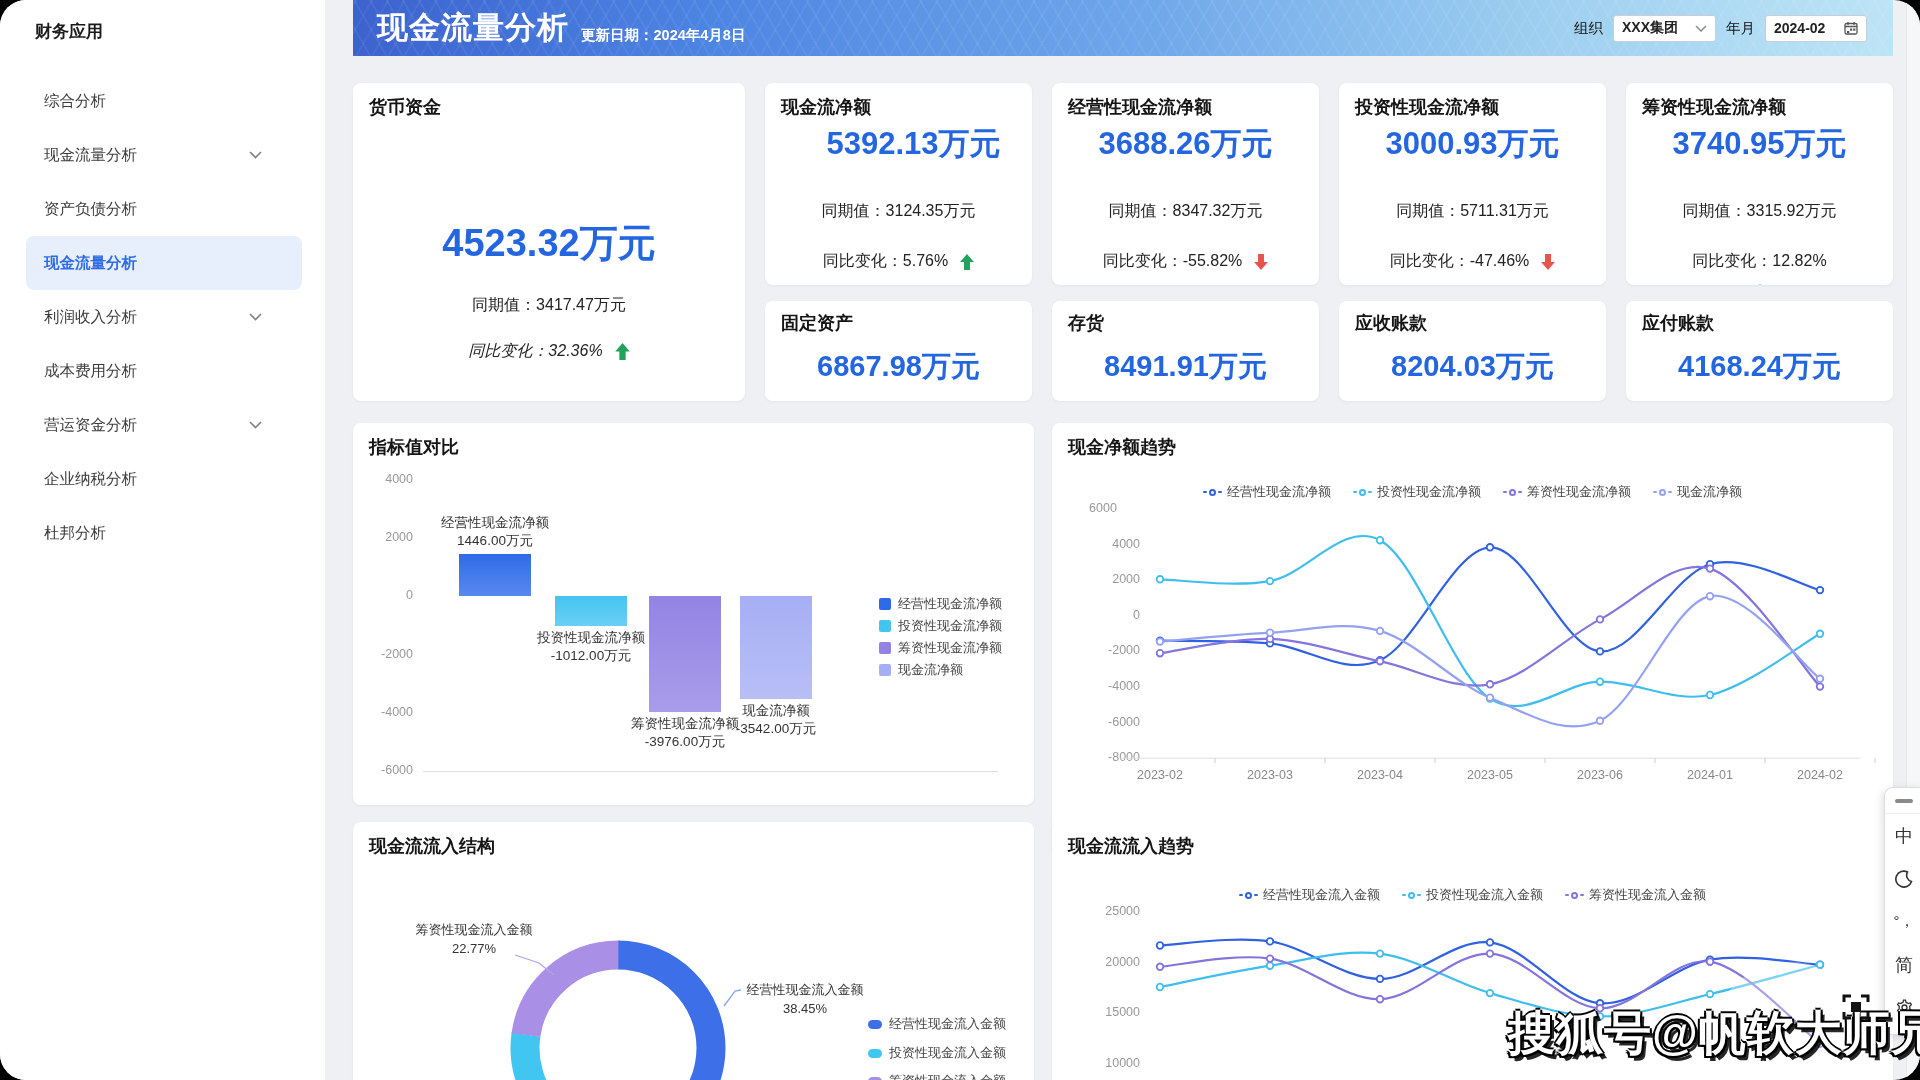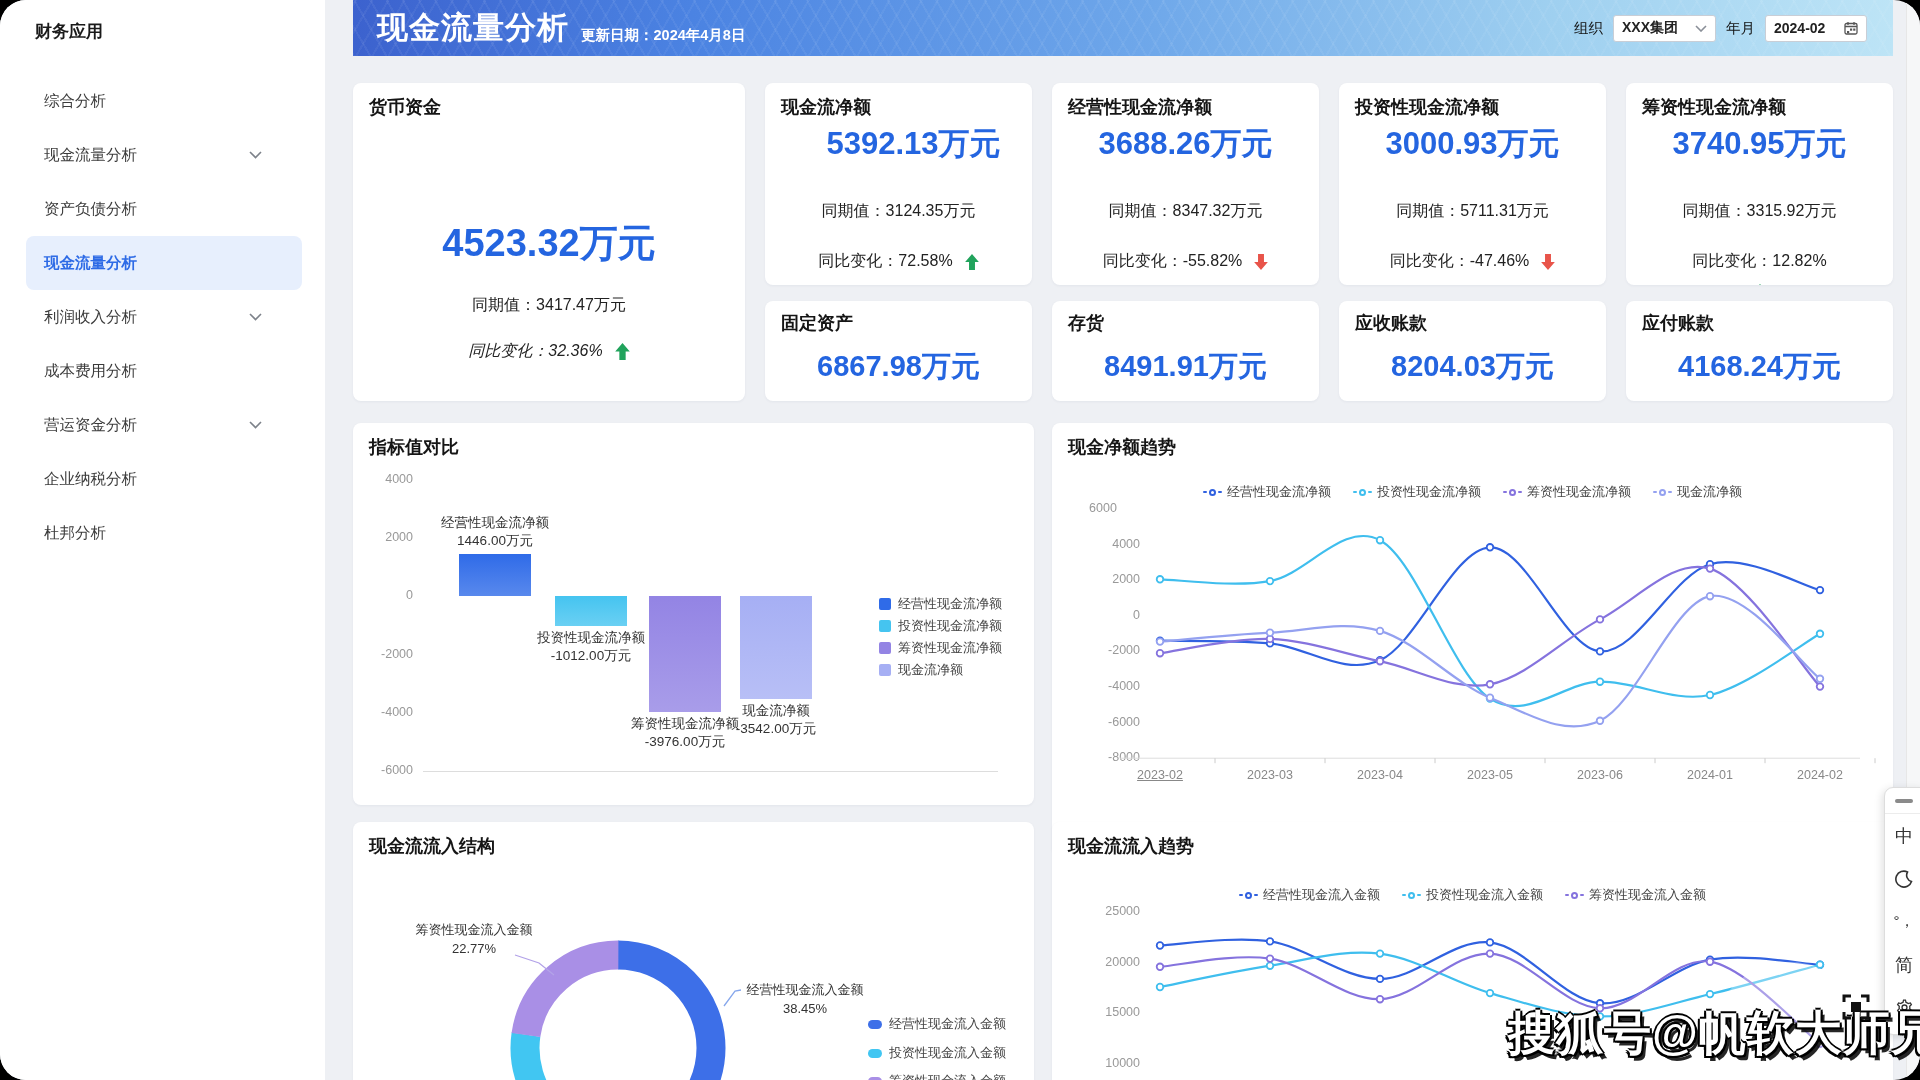--- a/index.html
+++ b/index.html
@@ -148,21 +148,21 @@
         </svg>
     </div>
   </div>
 
   <div id="kpi-row1">
       <div class="card" style="left: 765px; top: 83px; width: 267px; height: 202px;">
         <div class="card-title">现金流净额</div>
         <div class="kpi-value" style="top: 40px; font-size: 31px; margin-left: 15px;">5392.13万元</div>
         <div class="kpi-line" style="top: 118px;">同期值：3124.35万元</div>
         <div class="kpi-line" style="top: 168px;">
-          <span>同比变化：72.58%</span>
+          <span>同比变化：5.76%</span>
           <svg width="14" height="16" viewBox="0 0 12 14">
             <path d="M6 0 L12 7 H8.6 V14 H3.4 V7 H0 Z" fill="#21a35c"></path>
           </svg>
         </div>
       </div>
       <div class="card" style="left: 1052px; top: 83px; width: 267px; height: 202px;">
         <div class="card-title">经营性现金流净额</div>
         <div class="kpi-value" style="top: 40px; font-size: 31px;">3688.26万元</div>
         <div class="kpi-line" style="top: 118px;">同期值：8347.32万元</div>
         <div class="kpi-line" style="top: 168px;">
@@ -343,21 +343,21 @@
           <circle cx="768" cy="263.6" r="3.3" fill="#fff" stroke="#8573de" stroke-width="1.8"></circle>
           <path d="M108,218.6C126.3,217.1,181.3,211.5,218,209.7C254.7,207.9,291.3,197.1,328,207.9C364.7,218.7,401.3,259.7,438,274.7C474.7,289.7,511.3,314.7,548,297.8C584.7,280.9,621.3,180.2,658,173.2C694.7,166.2,749.7,242.0,768,255.8" fill="none" stroke="#94a1f0" stroke-width="2.2"></path>
           <circle cx="108" cy="218.6" r="3.3" fill="#fff" stroke="#94a1f0" stroke-width="1.8"></circle>
           <circle cx="218" cy="209.7" r="3.3" fill="#fff" stroke="#94a1f0" stroke-width="1.8"></circle>
           <circle cx="328" cy="207.9" r="3.3" fill="#fff" stroke="#94a1f0" stroke-width="1.8"></circle>
           <circle cx="438" cy="274.7" r="3.3" fill="#fff" stroke="#94a1f0" stroke-width="1.8"></circle>
           <circle cx="548" cy="297.8" r="3.3" fill="#fff" stroke="#94a1f0" stroke-width="1.8"></circle>
           <circle cx="658" cy="173.2" r="3.3" fill="#fff" stroke="#94a1f0" stroke-width="1.8"></circle>
           <circle cx="768" cy="255.8" r="3.3" fill="#fff" stroke="#94a1f0" stroke-width="1.8"></circle>
         </svg>
-        <div class="xlab" style="left: 108px; top: 345px; text-decoration: underline;">2023-02</div>
+        <div class="xlab" style="left: 108px; top: 345px;">2023-02</div>
         <div class="xlab" style="left: 218px; top: 345px;">2023-03</div>
         <div class="xlab" style="left: 328px; top: 345px;">2023-04</div>
         <div class="xlab" style="left: 438px; top: 345px;">2023-05</div>
         <div class="xlab" style="left: 548px; top: 345px;">2023-06</div>
         <div class="xlab" style="left: 658px; top: 345px;">2024-01</div>
         <div class="xlab" style="left: 768px; top: 345px;">2024-02</div>
       </div>
   </div>
 
   <div class="card" style="left:353px;top:822px;width:681px;height:300px;">

